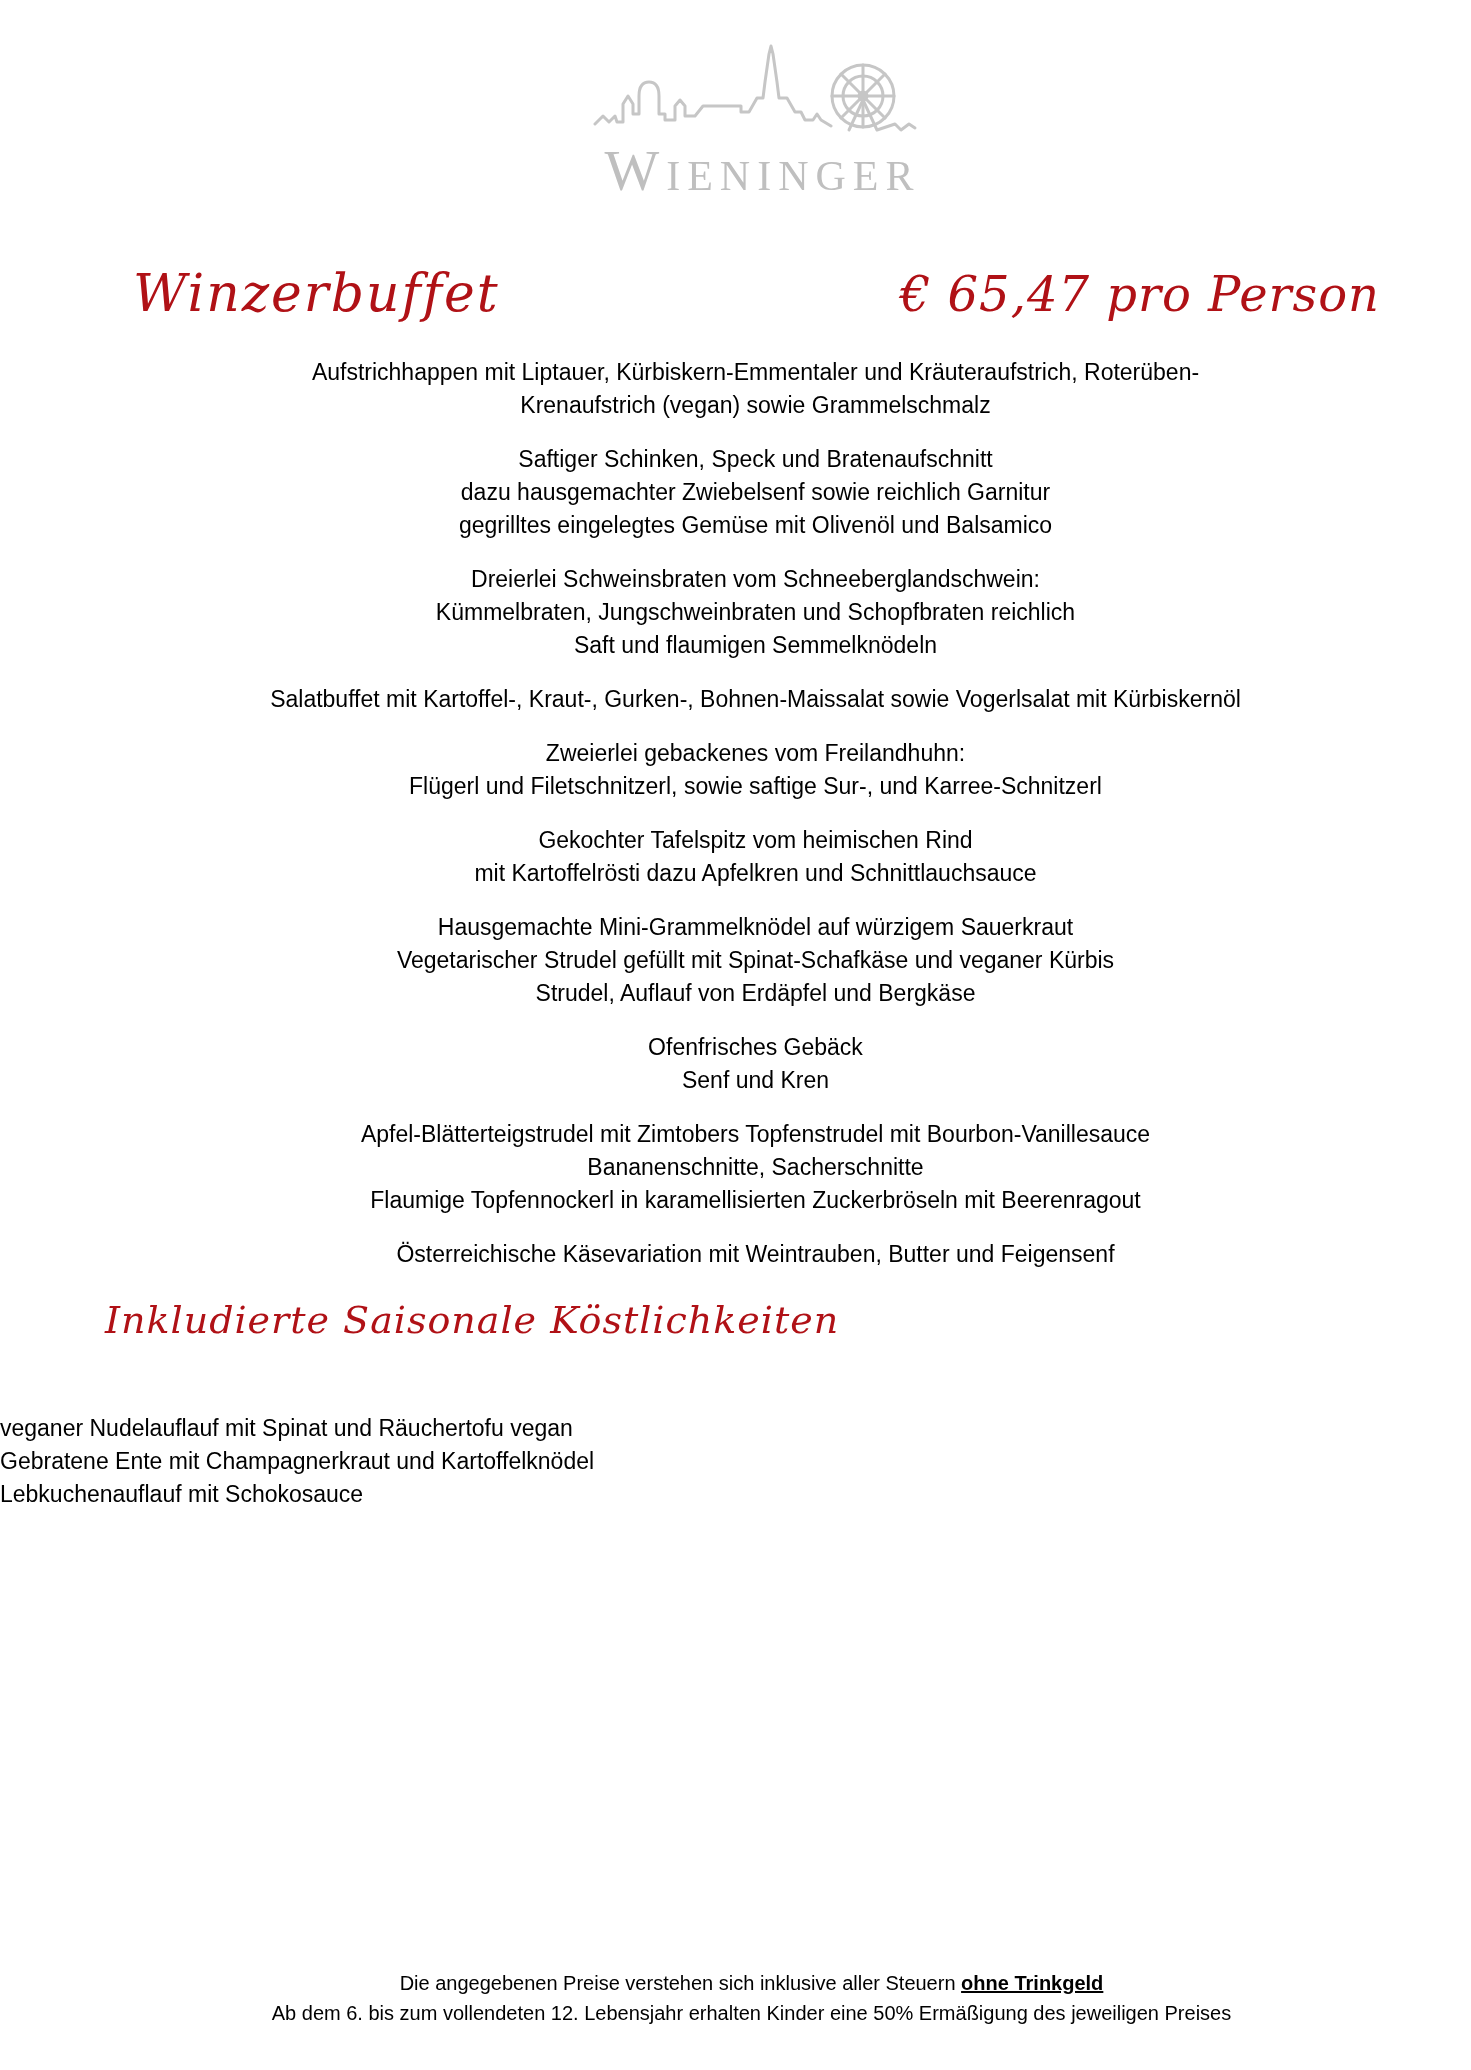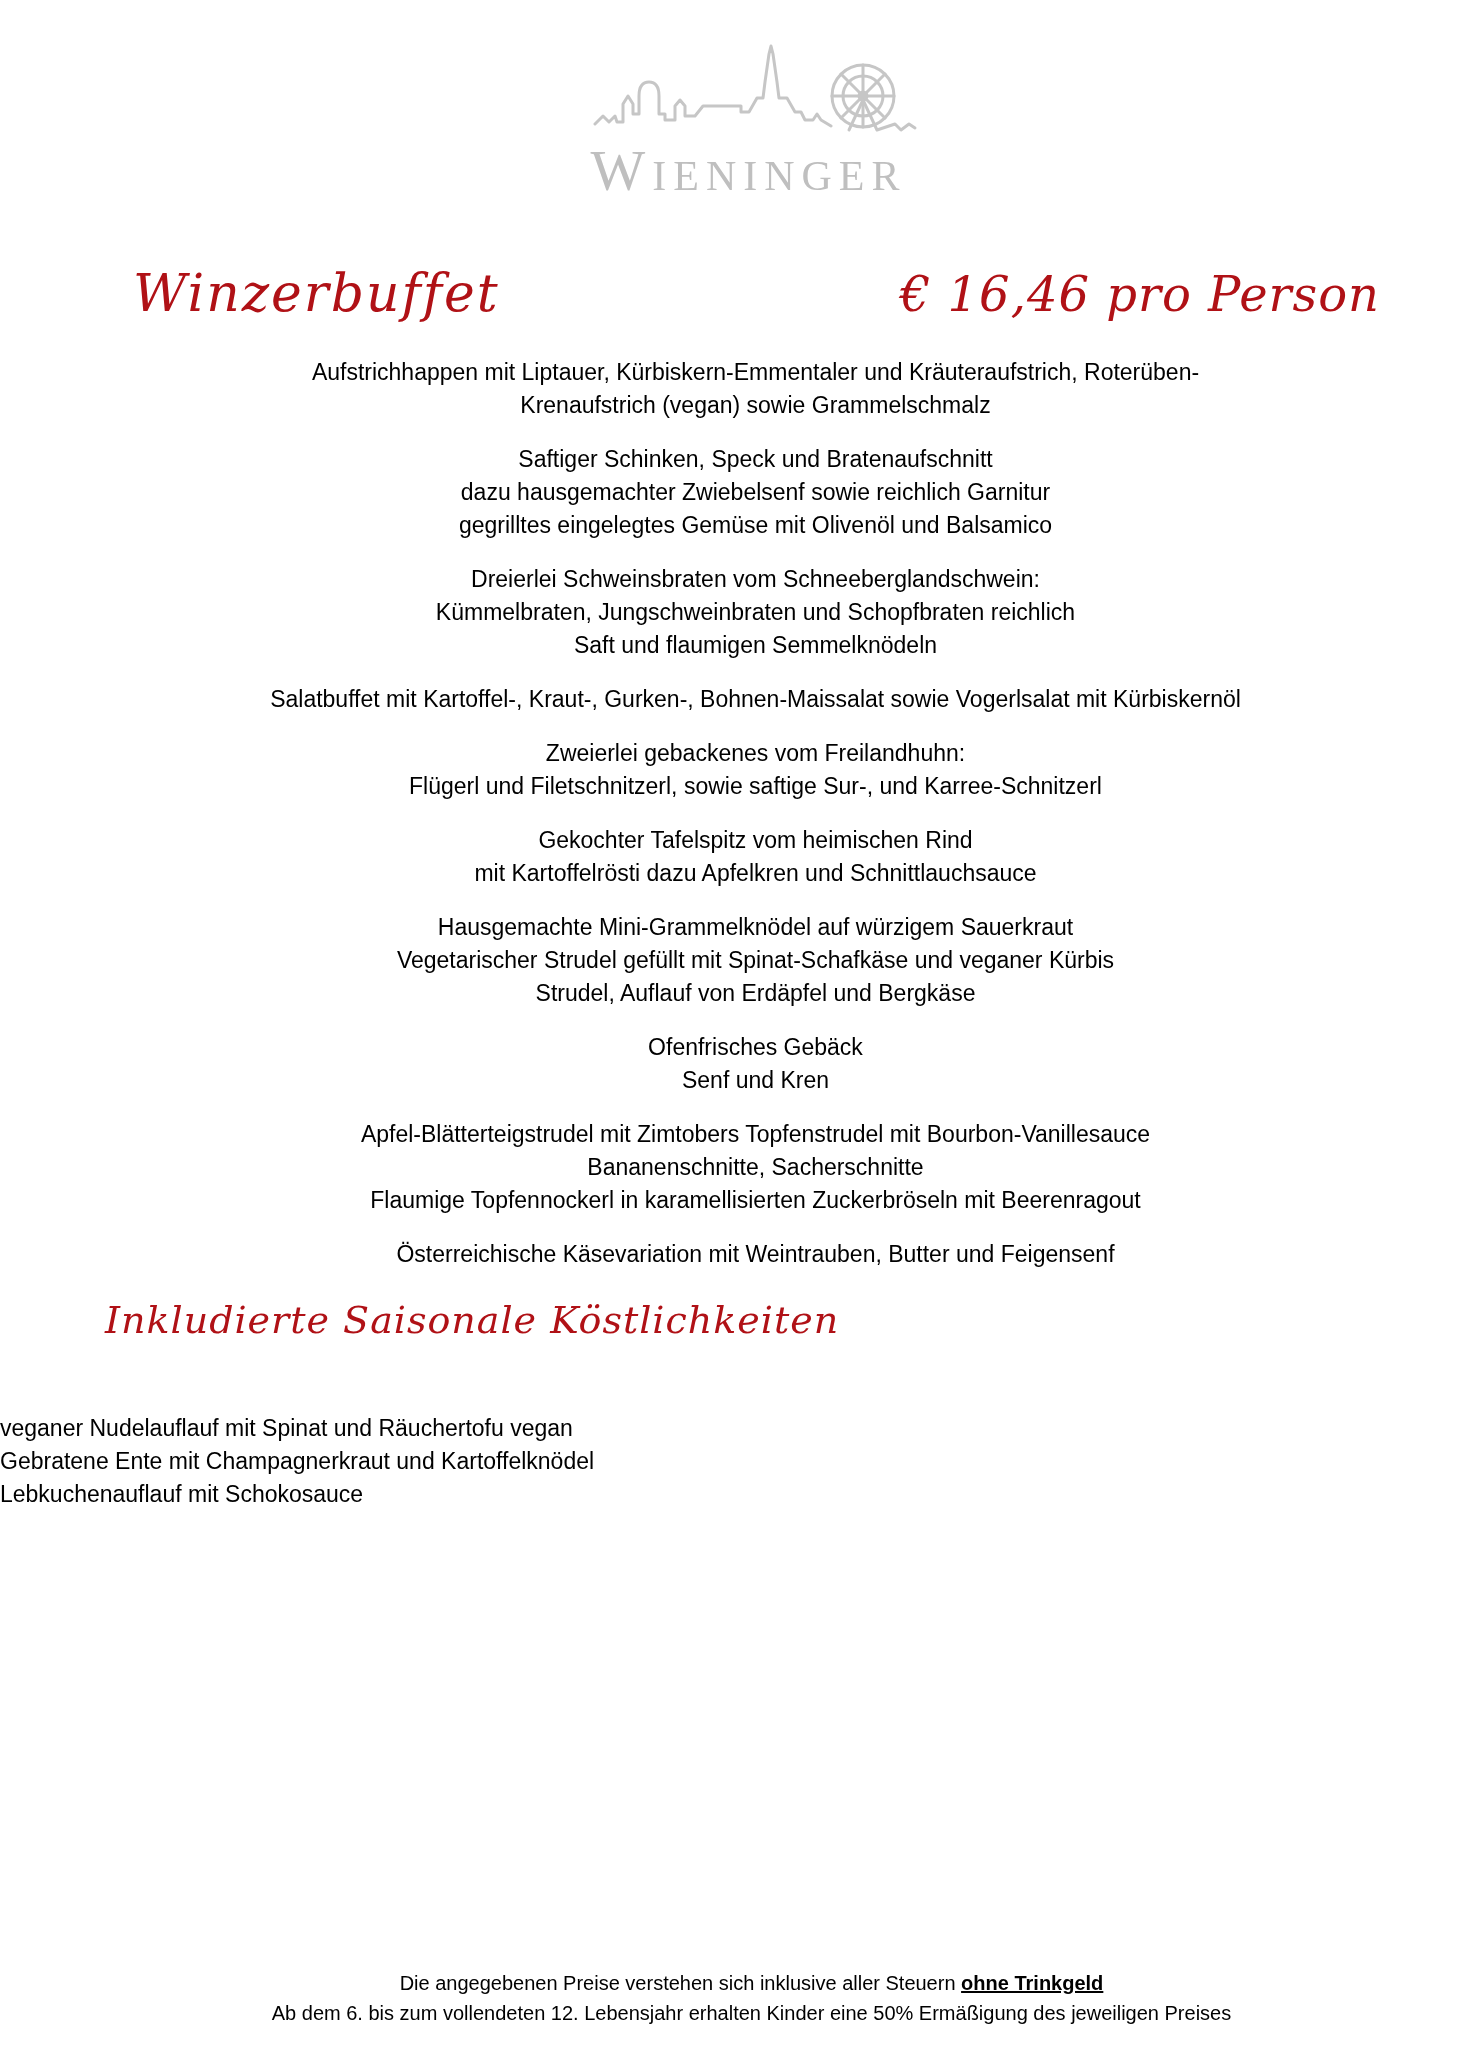--- a/index.html
+++ b/index.html
@@ -26,21 +26,21 @@
     margin:0 auto;
     width:330px;
     height:100px;
   }
   .logo-text{
     font-family:"Liberation Serif", serif;
     font-size:42px;
     line-height:58px;
     letter-spacing:7px;
     color:#bfbfbf;
-    text-align:left;
+    text-align:right;
   }
   .logo-text::first-letter{
     font-size:58px;
   }
   
   .heading-row{
     display:flex;
     justify-content:space-between;
     align-items:baseline;
     padding:0 91px 0 105px;
@@ -115,21 +115,21 @@
         <circle cx="272" cy="54" r="4"></circle>
         <path d="M272,23 L272,85 M241,54 L303,54 M250,32 L294,76 M294,32 L250,76"></path>
         <path d="M258,88 L272,58 L286,88 M286,88 L304,82 L310,88 L318,82 L324,86"></path>
       </svg>
       <div class="logo-text">WIENINGER</div>
     </div>
   </div>
 
   <div class="heading-row">
     <div class="script title-script">Winzerbuffet</div>
-    <div class="script price-script">€ 16,46 pro Person</div>
+    <div class="script price-script">€ 65,47 pro Person</div>
   </div>
 
   <div class="menu">
     <div class="para">
       <div class="line">Aufstrichhappen mit Liptauer, Kürbiskern-Emmentaler und Kräuteraufstrich, Roterüben-</div>
       <div class="line">Krenaufstrich (vegan) sowie Grammelschmalz</div>
     </div>
     <div class="para">
       <div class="line">Saftiger Schinken, Speck und Bratenaufschnitt</div>
       <div class="line">dazu hausgemachter Zwiebelsenf sowie reichlich Garnitur</div>

